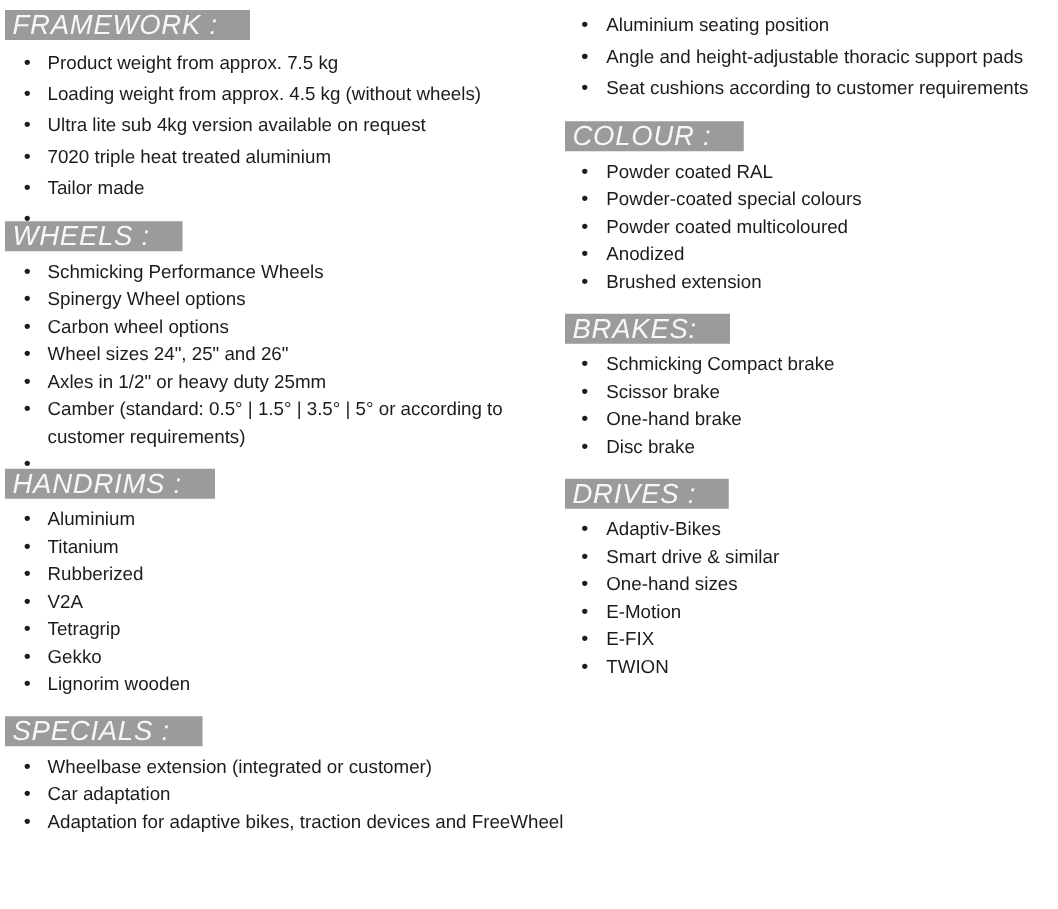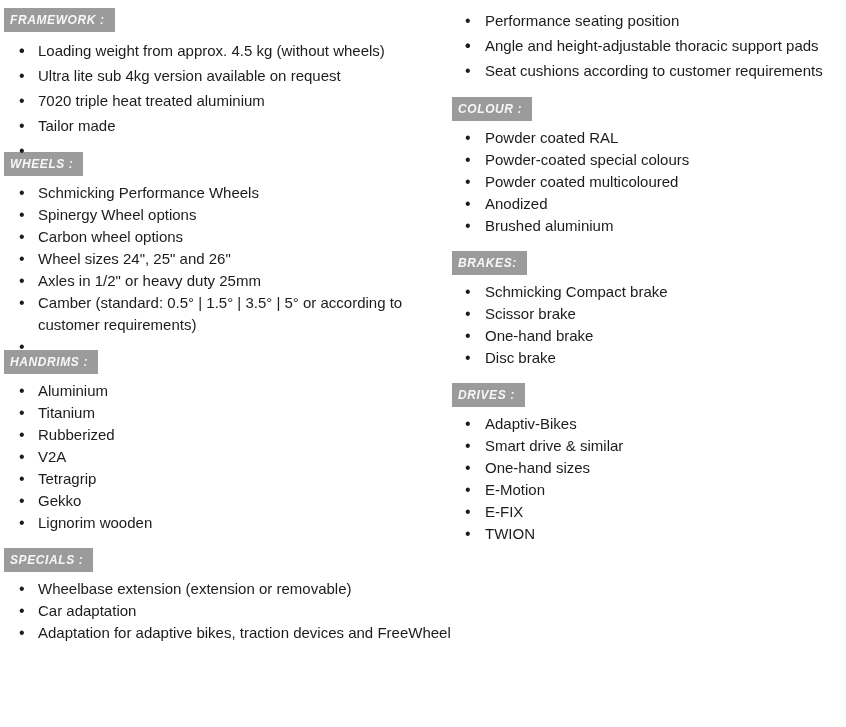--- a/index.html
+++ b/index.html
@@ -28,24 +28,24 @@
   }
   .col-right {
     flex: 1 1 auto;
   }
   .section { margin-bottom: 14px; }
   .section-header {
     display: inline-block;
     background: var(--header-bg, #9b9b9b);
     color: var(--header-color, #f7f7f7);
     font-style: italic;
-    font-weight: bold;
-    font-size: 12px;
+    font-weight: normal;
+    font-size: 22px;
     line-height: 24px;
-    padding: 0 10px 0 6px;
+    padding: 0 26px 0 6px;
     letter-spacing: 0.6px;
     margin-bottom: 6px;
   }
   .spec-list {
     margin: 0;
     padding: 0;
     list-style: none;
     font-size: 15px;
   }
   .spec-item {
@@ -67,21 +67,21 @@
 </head>
 <body>
 
 <div class="page">
 
   <div class="col col-left">
 
     <section class="section wide">
       <div class="section-header">FRAMEWORK :</div>
       <ul class="spec-list">
-          <li class="spec-item"><span class="bullet">•</span></li>
+          <li class="spec-item"><span class="bullet">•</span><span>Product weight from approx. 7.5 kg</span></li>
           <li class="spec-item"><span class="bullet">•</span><span>Loading weight from approx. 4.5 kg (without wheels)</span></li>
           <li class="spec-item"><span class="bullet">•</span><span>Ultra lite sub 4kg version available on request</span></li>
           <li class="spec-item"><span class="bullet">•</span><span>7020 triple heat treated aluminium</span></li>
           <li class="spec-item"><span class="bullet">•</span><span>Tailor made</span></li>
           <li class="spec-item"><span class="bullet">•</span></li>
         </ul>
     </section>
 
     <section class="section">
       <div class="section-header">WHEELS :</div>
@@ -105,47 +105,47 @@
           <li class="spec-item"><span class="bullet">•</span><span>V2A</span></li>
           <li class="spec-item"><span class="bullet">•</span><span>Tetragrip</span></li>
           <li class="spec-item"><span class="bullet">•</span><span>Gekko</span></li>
           <li class="spec-item"><span class="bullet">•</span><span>Lignorim wooden</span></li>
         </ul>
     </section>
 
     <section class="section">
       <div class="section-header">SPECIALS :</div>
       <ul class="spec-list">
-          <li class="spec-item"><span class="bullet">•</span><span>Wheelbase extension (extension or removable)</span></li>
+          <li class="spec-item"><span class="bullet">•</span><span>Wheelbase extension (integrated or customer)</span></li>
           <li class="spec-item"><span class="bullet">•</span><span>Car adaptation</span></li>
           <li class="spec-item"><span class="bullet">•</span><span>Adaptation for adaptive bikes, traction devices and FreeWheel</span></li>
         </ul>
     </section>
 
   </div>
 
   <div class="col col-right">
 
     <section class="section wide">
       <ul class="spec-list">
-          <li class="spec-item"><span class="bullet">•</span><span>Performance seating position</span></li>
+          <li class="spec-item"><span class="bullet">•</span><span>Aluminium seating position</span></li>
           <li class="spec-item"><span class="bullet">•</span></li>
           <li class="spec-item"><span class="bullet">•</span><span>Angle and height-adjustable thoracic support pads</span></li>
           <li class="spec-item"><span class="bullet">•</span><span>Seat cushions according to customer requirements</span></li>
         </ul>
     </section>
 
     <section class="section">
       <div class="section-header">COLOUR :</div>
       <ul class="spec-list">
           <li class="spec-item"><span class="bullet">•</span><span>Powder coated RAL</span></li>
           <li class="spec-item"><span class="bullet">•</span><span>Powder-coated special colours</span></li>
           <li class="spec-item"><span class="bullet">•</span><span>Powder coated multicoloured</span></li>
           <li class="spec-item"><span class="bullet">•</span><span>Anodized</span></li>
-          <li class="spec-item"><span class="bullet">•</span><span>Brushed aluminium</span></li>
+          <li class="spec-item"><span class="bullet">•</span><span>Brushed extension</span></li>
         </ul>
     </section>
 
     <section class="section">
       <div class="section-header">BRAKES:</div>
       <ul class="spec-list">
           <li class="spec-item"><span class="bullet">•</span><span>Schmicking Compact brake</span></li>
           <li class="spec-item"><span class="bullet">•</span><span>Scissor brake</span></li>
           <li class="spec-item"><span class="bullet">•</span><span>One-hand brake</span></li>
           <li class="spec-item"><span class="bullet">•</span><span>Disc brake</span></li>

